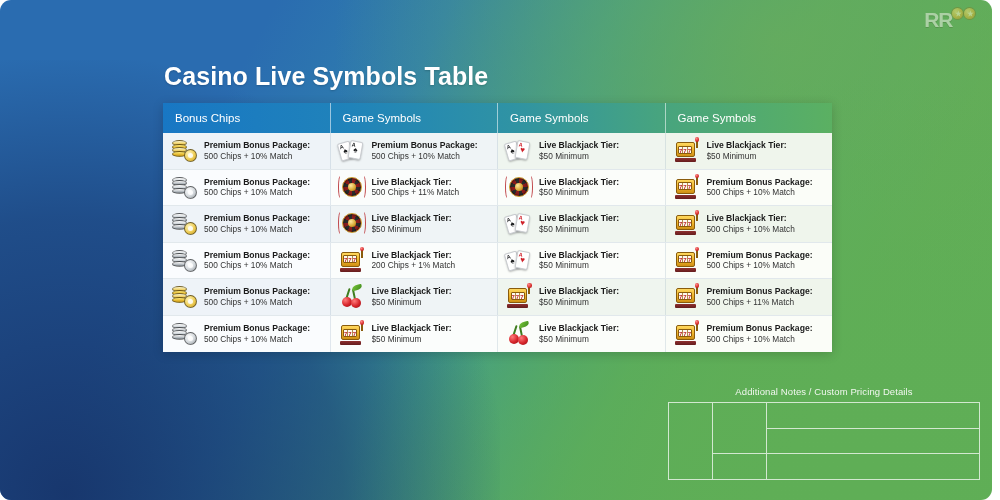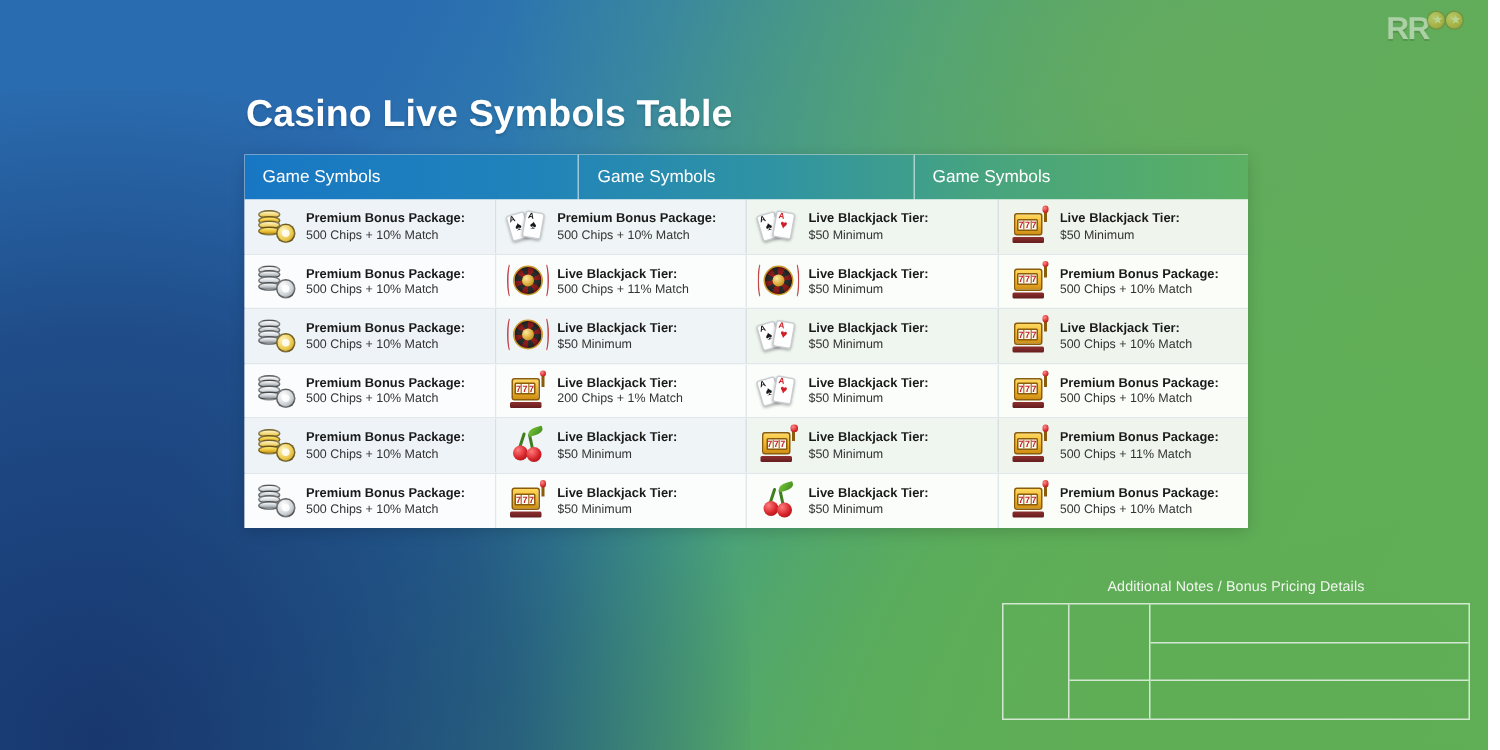--- a/index.html
+++ b/index.html
@@ -14,20 +14,21 @@
   #stage {
     position: relative;
     width: 992px;
     height: 500px;
     background:
       radial-gradient(ellipse 900px 700px at 88% 96%, #5fae56 0%, rgba(95,174,86,0.85) 22%, rgba(95,174,86,0.0) 58%),
       radial-gradient(ellipse 800px 620px at 78% 8%, rgba(104,172,92,0.80) 0%, rgba(104,172,92,0.0) 55%),
       linear-gradient(118deg, #2a6cb0 0%, #2a6cb0 22%, #2f7fae 36%, #3e9a8f 50%, #55aa63 66%, #5fae56 82%, #62b057 100%),
       linear-gradient(200deg, rgba(26,58,110,0.0) 55%, rgba(24,52,104,0.85) 100%);
     overflow: hidden;
+    border-radius: 11px;
   }
 
   
   #stage::before {
     content: "";
     position: absolute;
     left: -120px; bottom: -180px;
     width: 620px; height: 620px;
     background: radial-gradient(ellipse at 30% 70%, rgba(22,50,104,0.92) 0%, rgba(23,52,106,0.55) 45%, rgba(23,52,106,0.0) 72%);
     pointer-events: none;
@@ -411,20 +412,21 @@
       <span class="logo-coin c1"></span>
       <span class="logo-coin c2"></span>
       <span style="visibility:hidden">99</span>
     </span>
   </div>
 
   <div class="page-title">Casino Live Symbols Table</div>
 
   <div class="table-card">
     <div class="thead">
+      <div class="th">Bonus Chips</div>
       <div class="th">Game Symbols</div>
       <div class="th">Game Symbols</div>
       <div class="th">Game Symbols</div>
     </div>
     <div class="tbody" id="tbody">
         <div class="trow">
           <div class="tcell">
             <span class="cell-icon"><span class="ic-chips gold"><span class="chip-stack">
                   <span style="top:0px"></span>
                   <span style="top:3.6px"></span>
@@ -708,21 +710,21 @@
             <span class="cell-text">
               <span class="cell-title">Premium Bonus Package:</span>
               <span class="cell-sub">500 Chips + 10% Match</span>
             </span>
           </div>
         </div>
       </div>
   </div>
 
   <div class="notes-wrap">
-    <div class="notes-title">Additional Notes / Bonus Pricing Details</div>
+    <div class="notes-title">Additional Notes / Custom Pricing Details</div>
     <div class="notes-grid">
       <div class="notes-col-a"></div>
       <div class="notes-col-b">
         <div class="cellb top"></div>
         <div class="cellb"></div>
       </div>
       <div class="notes-col-c">
         <div class="cellc"></div>
         <div class="cellc"></div>
         <div class="cellc"></div>

